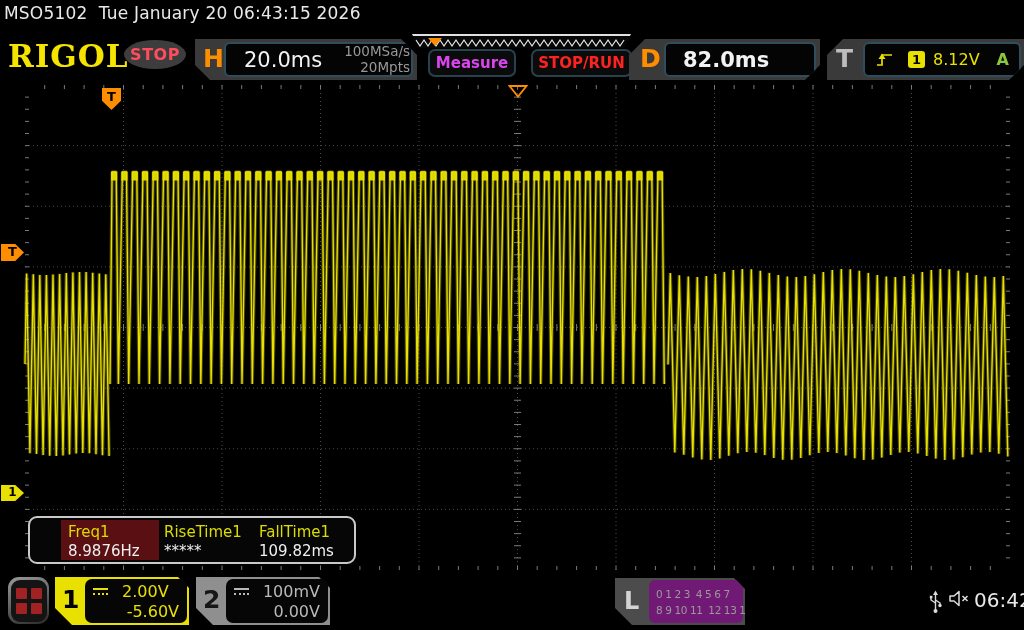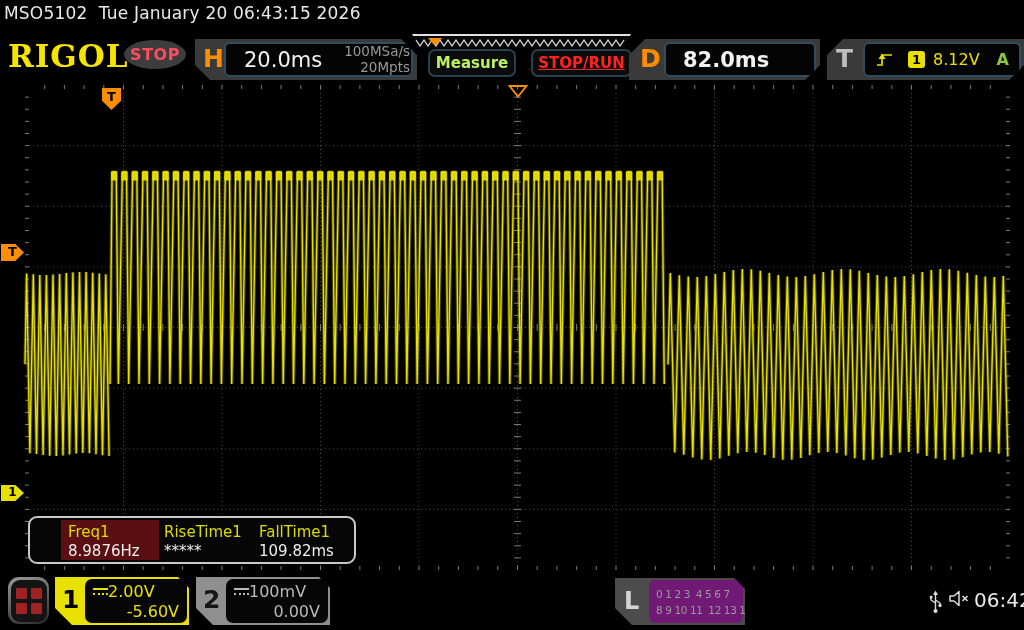--- a/index.html
+++ b/index.html
@@ -50,22 +50,22 @@
   #strip { position:absolute; left:412px; top:6px; width:219px; height:14px; background:#070707;
            border-top:2px solid #e0e0e0;
            clip-path:polygon(0 0, 100% 0, calc(100% - 7px) 100%, 7px 100%); }
   #strip-tri { position:absolute; left:16px; top:2px; width:0; height:0;
                border-left:7px solid transparent; border-right:7px solid transparent;
                border-top:8px solid #ff8d00; }
 
   .hdr-btn { position:absolute; top:21px; height:28px; background:#0b0b0b;
              border:2px solid #27424e; border-radius:7px; font-size:15px; font-weight:bold;
              text-align:center; line-height:24px; }
-  #measure-btn { left:428px; width:88px; color:#bef264; }
-  #stoprun-btn { left:531px; width:101px; color:#ff2222;text-decoration:underline; }
+  #measure-btn { left:428px; width:88px; color:#d946ef; }
+  #stoprun-btn { left:531px; width:101px; color:#ff2222; }
 
   
   #grid, #wave { position:absolute; left:25px; top:85px; overflow:visible; }
 
   
   .pent-right { clip-path:polygon(0 0, 62% 0, 100% 50%, 62% 100%, 0 100%); position:absolute;
                 color:#000; font-weight:bold; text-align:center; }
   #trig-level-marker { left:1px; top:244px; width:23px; height:17px; background:#ff8d00;
                        font-size:13px; line-height:16px; }
   #ch1-offset-marker { left:1px; top:485px; width:23px; height:16px; background:#e8e000;
@@ -89,21 +89,21 @@
                      display:grid; grid-template-columns:11px 11px; grid-template-rows:11px 11px;
                      gap:4px; align-content:center; justify-content:center; }
   #menu-btn .sq { background:#a12222; border-radius:1px; }
 
   .ch-badge { position:absolute; top:577px; width:134px; height:48px; }
   .ch-outer { position:absolute; inset:0;
               clip-path:polygon(0 0, calc(100% - 11px) 0, 100% 11px, 100% 100%, 17px 100%, 0 calc(100% - 17px)); }
   .ch-num { position:absolute; left:7px; top:8px; font-size:25px; font-weight:bold; color:#000; }
   .ch-vals { position:absolute; left:30px; top:2px; right:2px; bottom:2px; background:#060606;
              border-radius:7px; font-size:16px; padding:3px 8px 0 8px; }
-  .ch-line1 { display:flex; align-items:center; gap:0; }
+  .ch-line1 { display:flex; align-items:center; gap:14px; }
   .ch-line2 { text-align:right; margin-top:1px; }
   .dc-icon { width:15px; }
   .dc-icon .solid { border-top:2px solid currentColor; margin-bottom:3px; }
   .dc-icon .dash { border-top:2px dotted currentColor; }
   #ch1-badge { left:55px; } #ch1-badge .ch-outer { background:#e8e000; }
   #ch1-badge .ch-vals { color:#e8e000; }
   #ch2-badge { left:196px; } #ch2-badge .ch-outer { background:#8f8f8f; }
   #ch2-badge .ch-vals { color:#b9b9b9; }
   #ch2-badge .ch-num { color:#161616; }
 

